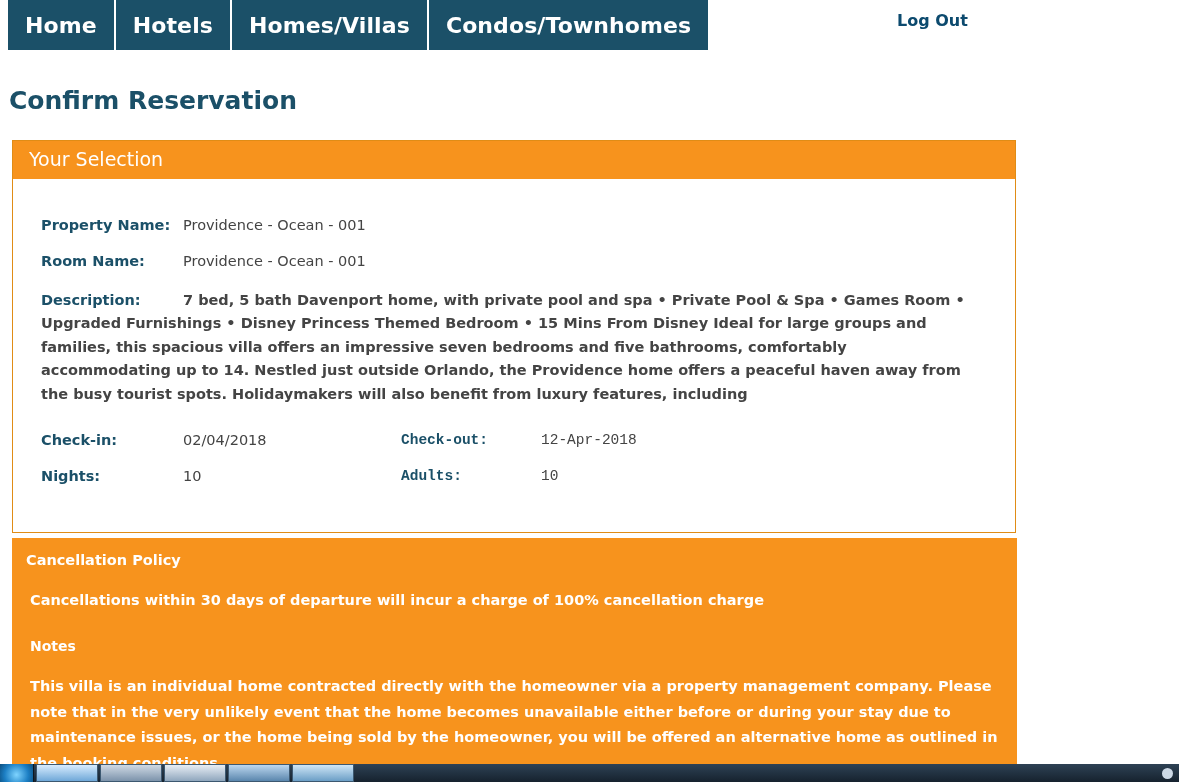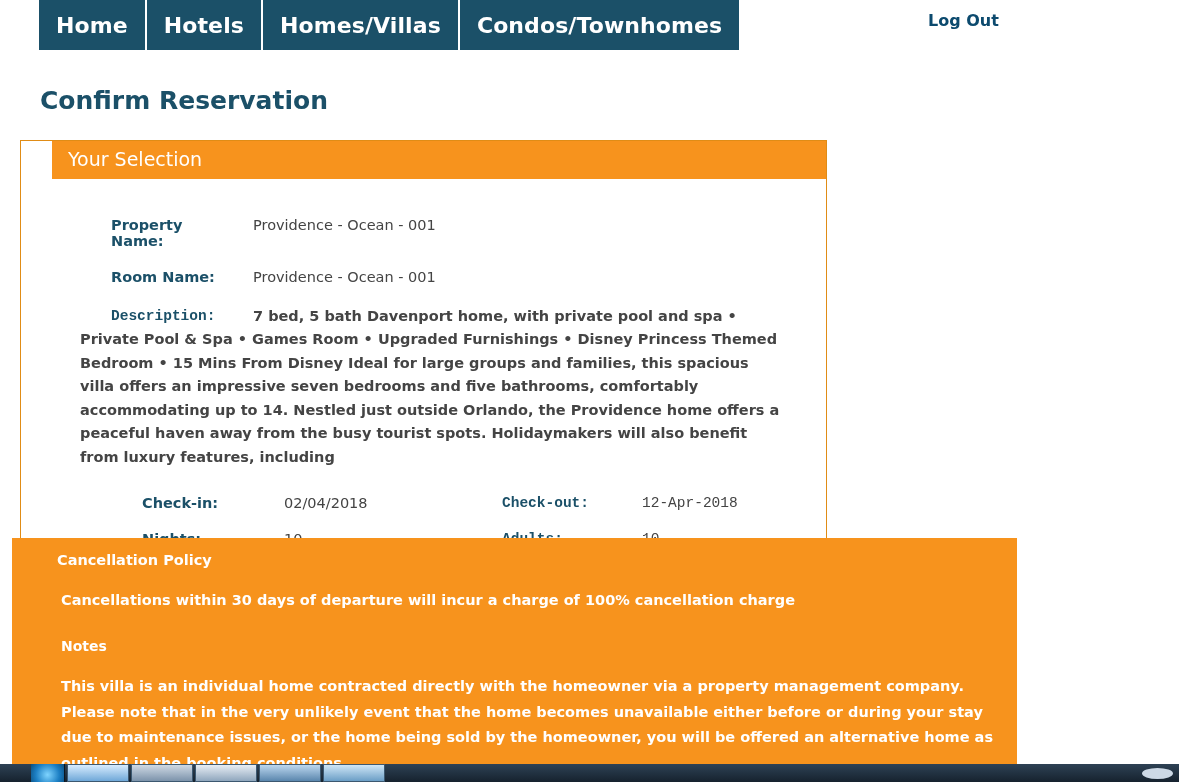--- a/index.html
+++ b/index.html
@@ -1,15 +1,15 @@
 <!DOCTYPE html>
 <html><head>
 <meta charset="utf-8">
 <style>
-  * { box-sizing: border-box; padding-left: 31px; }
+  * { box-sizing: border-box; }
   html, body {
     margin: 0; padding: 0;
     width: 1179px; height: 782px;
     background: #ffffff;
     font-family: "DejaVu Sans", sans-serif;
     overflow: hidden;
   }
   #page {
     position: relative;
     width: 1179px; height: 782px;
@@ -56,23 +56,23 @@
     top: 86px;
     left: 9px;
     font-size: 25px;
     font-weight: bold;
     color: #1b5068;
   }
 
   
   .panel {
     position: absolute;
-    left: 20px;
+    left: 12px;
     top: 140px;
-    width: 807px;
+    width: 1004px;
     border: 1px solid #e08c16;
     background: #ffffff;
   }
   .panel-head {
     background: #f7931d;
     color: #ffffff;
     font-size: 19px;
     padding: 7px 16px 9px 16px;
     font-weight: normal;
   }
@@ -111,21 +111,20 @@
     font-size: 14.5px;
     color: #444444;
     line-height: 1.62;
   }
   .desc-row .lbl {
     font-weight: bold;
     color: #1b5068;
     display: inline-block;
     width: 142px;
     vertical-align: top;
-    font-family: Liberation Mono, monospace;
   }
   .desc-text {
     display: inline;
     font-weight: bold;
   }
 
   
   .cancel-panel {
     position: absolute;
     left: 12px;

